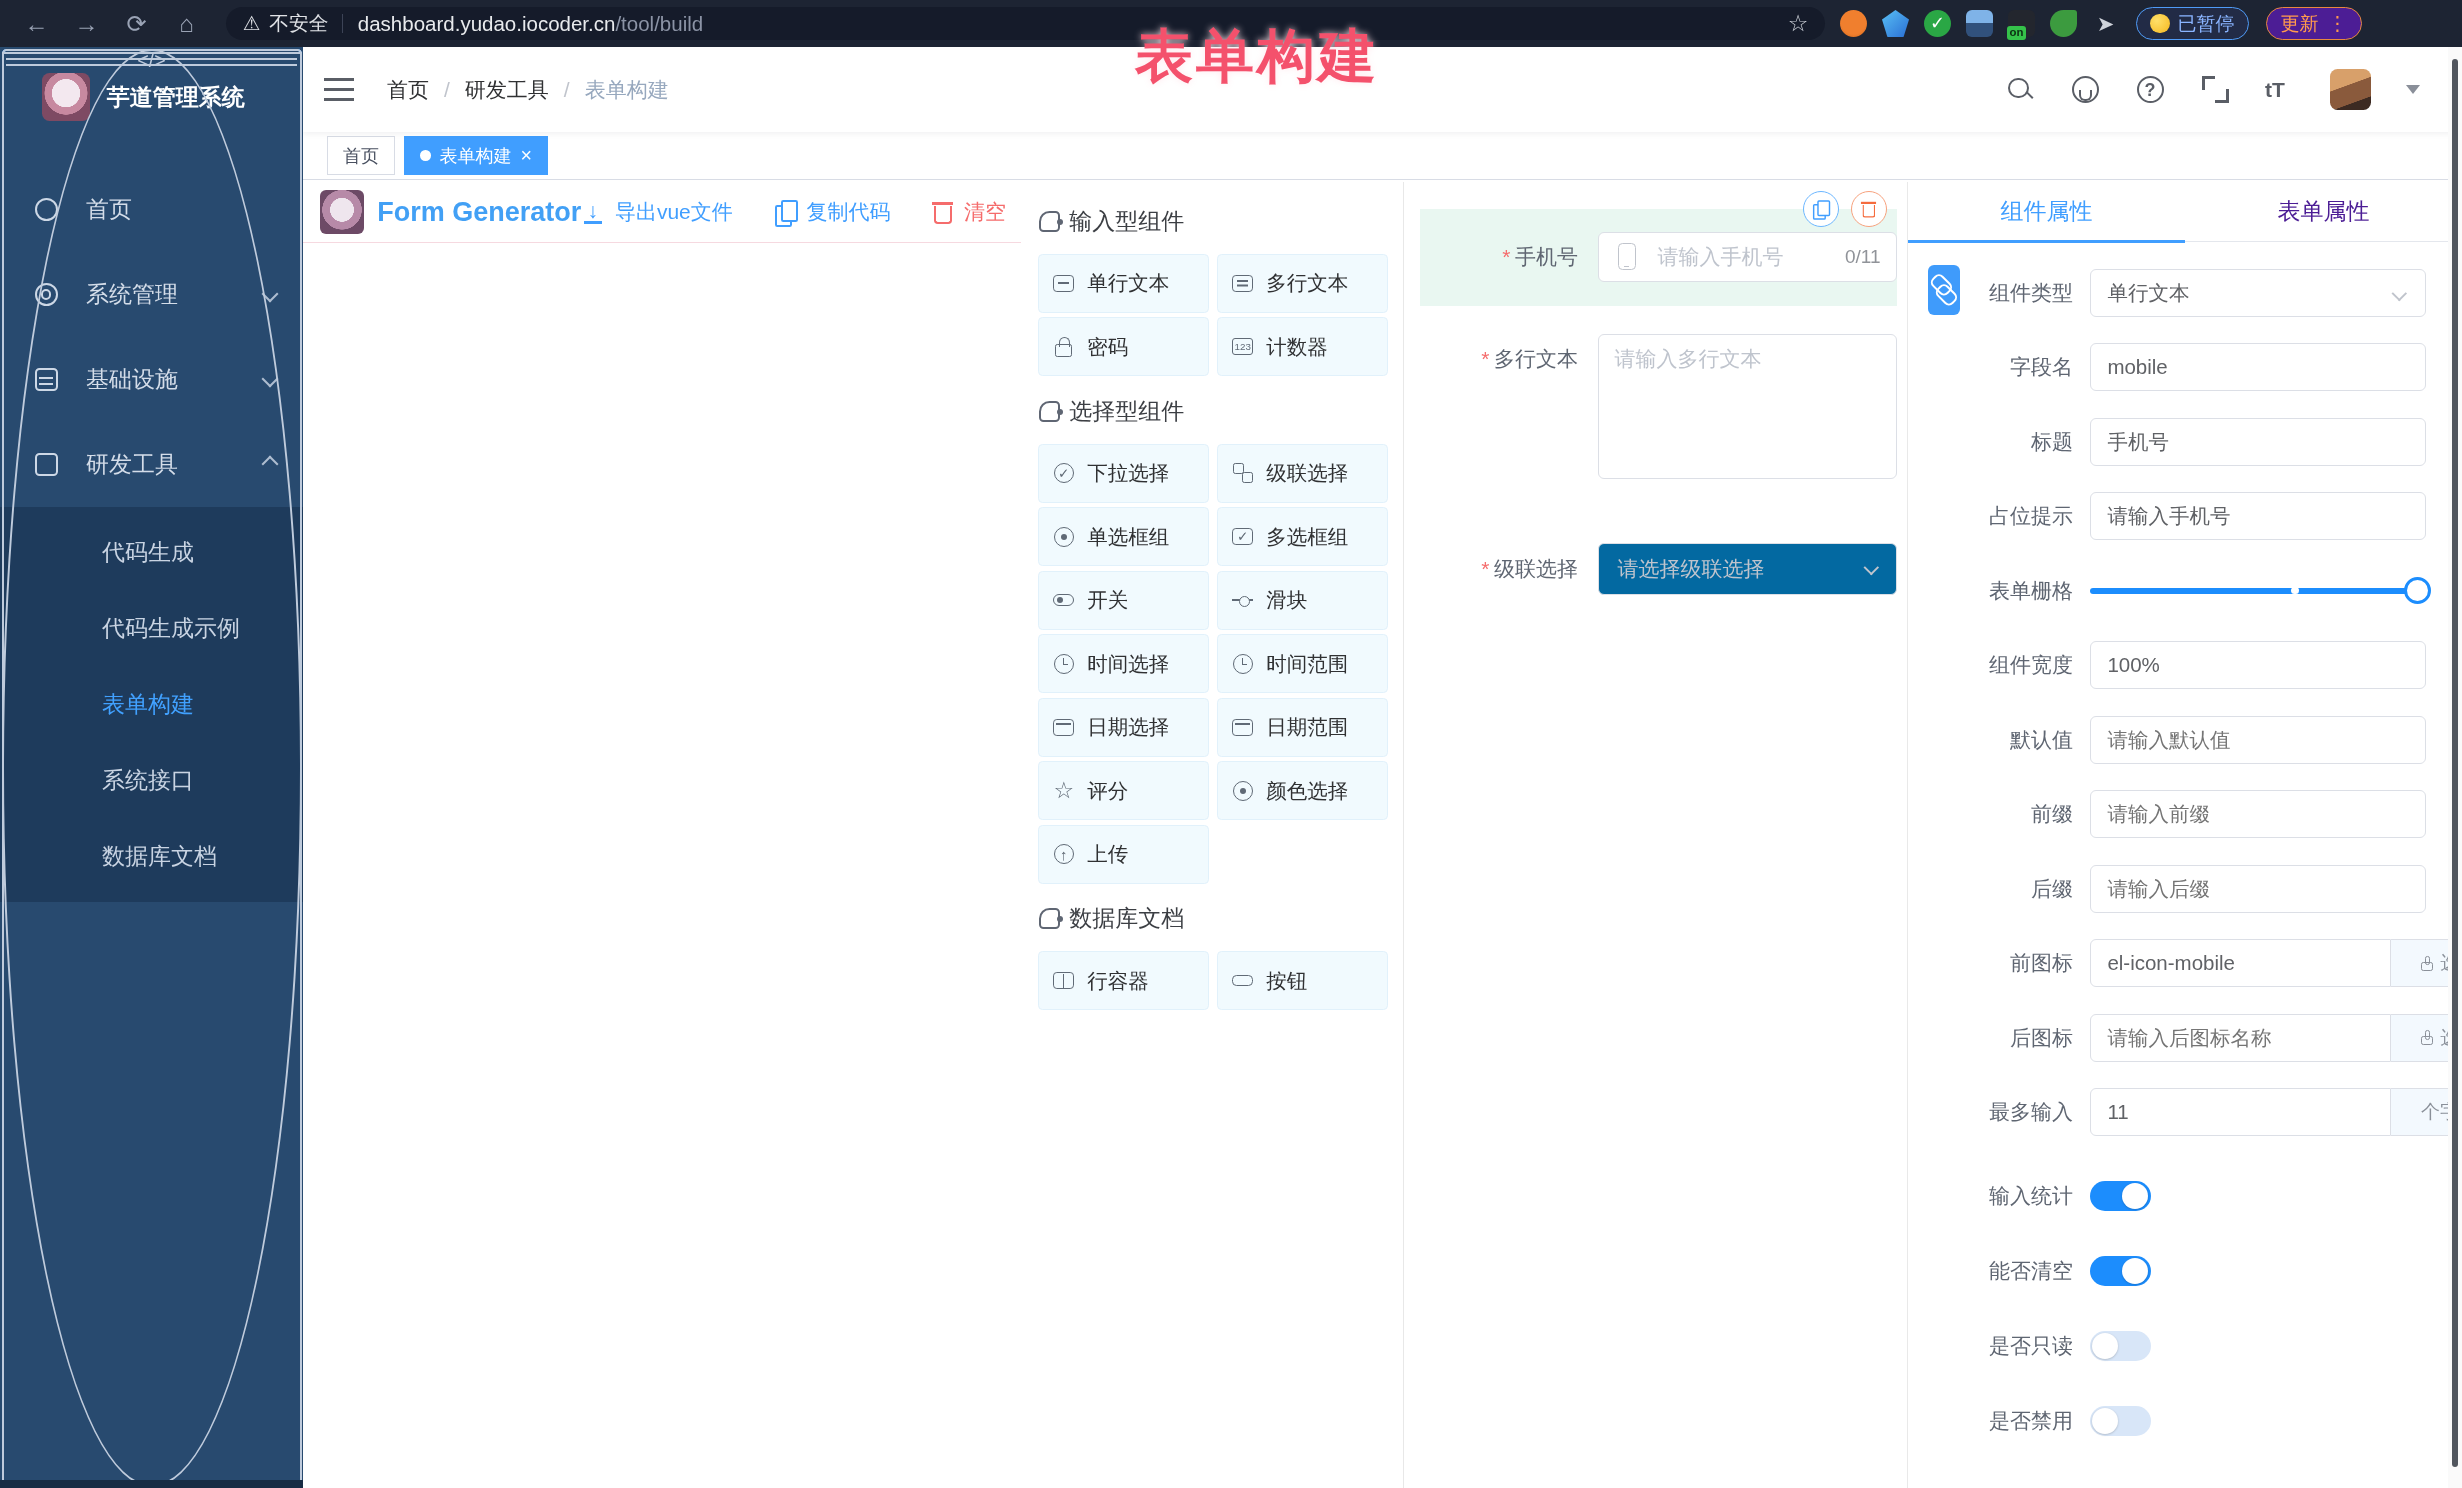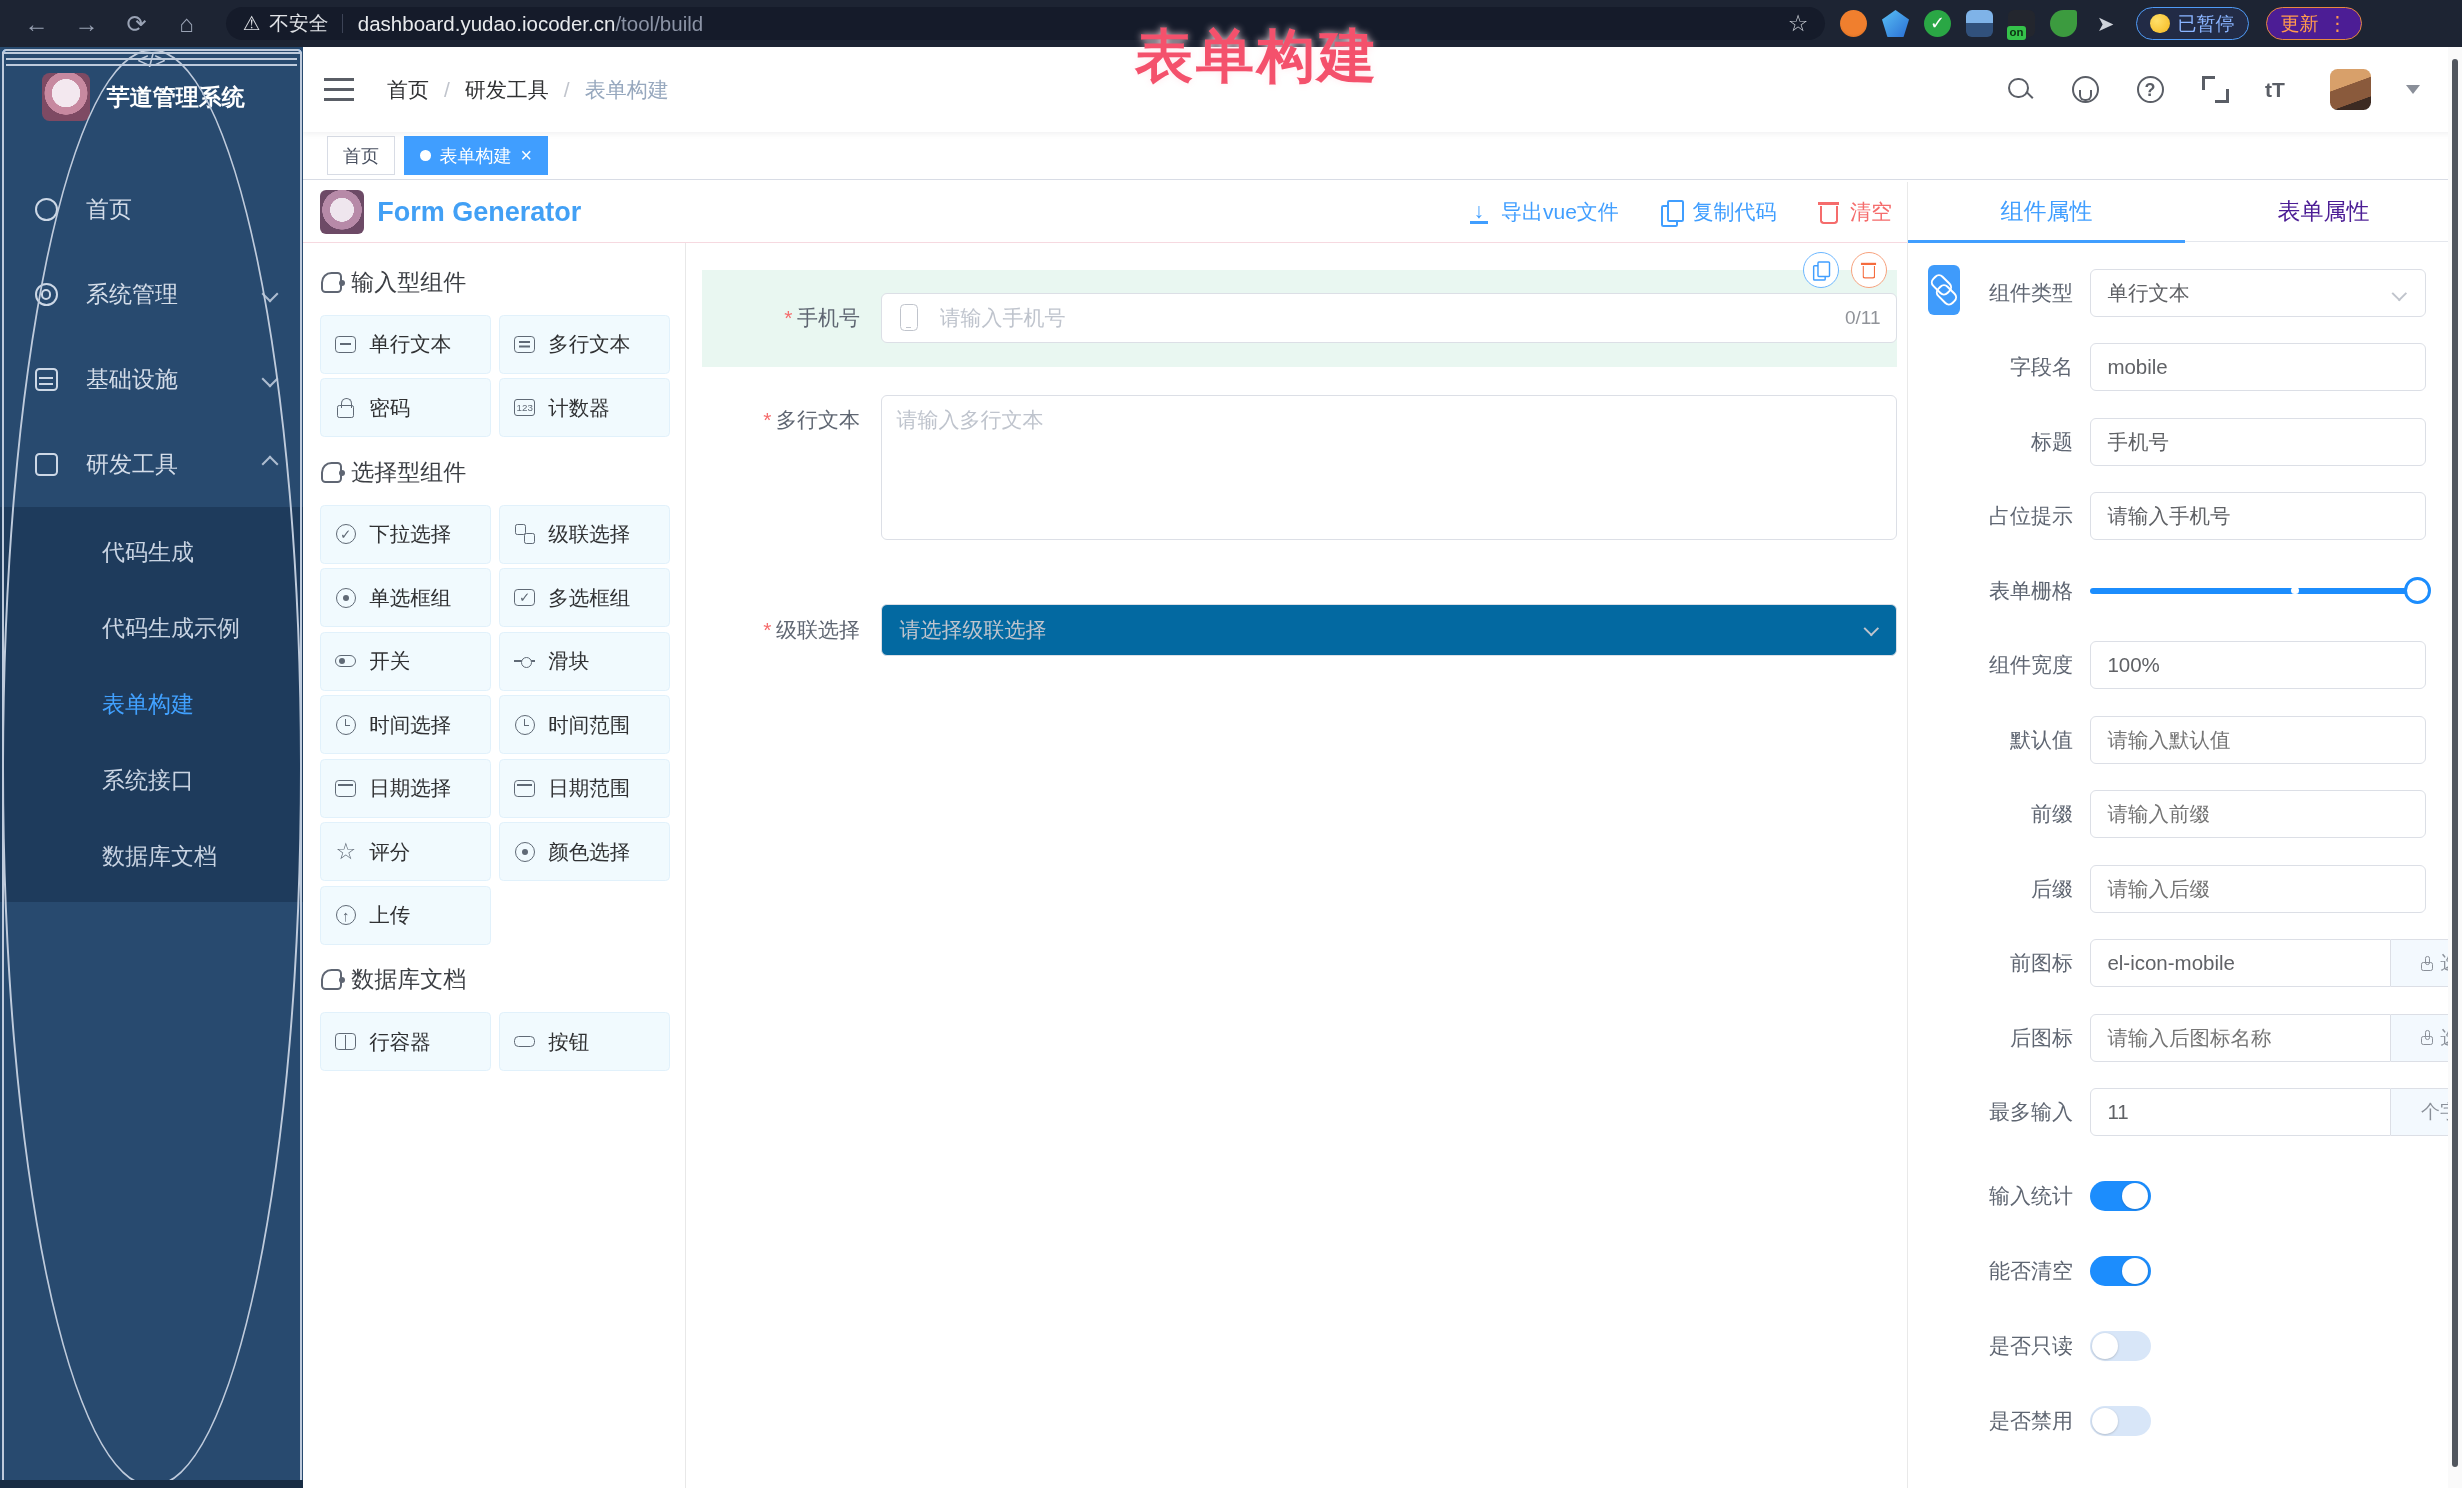--- a/index.html
+++ b/index.html
@@ -84,21 +84,21 @@
 
   
   #tags { height:48px; background:#fff; border-bottom:1.5px solid #d8dce5; display:flex; align-items:center; padding-left:24px; gap:9px; }
   .tag { height:39px; display:flex; align-items:center; padding:0 15px; border:1.5px solid #d8dce5; background:#fff; color:#495060; font-size:18px; cursor:pointer; }
   .tag.active { background:#409eff; border-color:#409eff; color:#fff; }
   .tag-dot { width:10.6px; height:10.6px; border-radius:50%; background:#fff; margin-right:9px; }
   .tag-close { margin-left:9px; font-size:19.7px; line-height:19.7px; }
 
   
   #workarea { position:absolute; top:135px; left:0; right:0; bottom:0; display:flex; }
-  #left-col { width:1604px; display:flex; flex-direction:column; }
+  #left-col { width:1604px; display:flex; flex-direction:row; }
   #builderbar { height:61px; display:flex; align-items:center; border-bottom:1.5px solid #f6d9e0; background:#fff; }
   #fg-logo { width:44px; height:44px; border-radius:6px; margin-left:16.7px; flex:none; background:
       radial-gradient(circle at 50% 45%, #efe6ee 0 36%, #b78aa8 37% 60%, #6d4a66 61% 100%); }
   #fg-title { color:#42a0f5; font-size:27px; font-weight:bold; margin-left:13.6px; }
   #builder-actions { margin-left:auto; display:flex; align-items:center; gap:42px; margin-right:15px; }
   .bact { display:flex; align-items:center; gap:10.6px; font-size:21px; color:#409eff; cursor:pointer; }
   .bact.danger { color:#f56c6c; }
   .ic-down { width:23px; height:23px; position:relative; }
   .ic-down::before { content:"↓"; position:absolute; inset:0; font-size:21px; line-height:19.7px; text-align:center; }
   .ic-down::after { content:""; position:absolute; left:2.3px; right:2.3px; bottom:0; height:2.3px; background:currentColor; }

